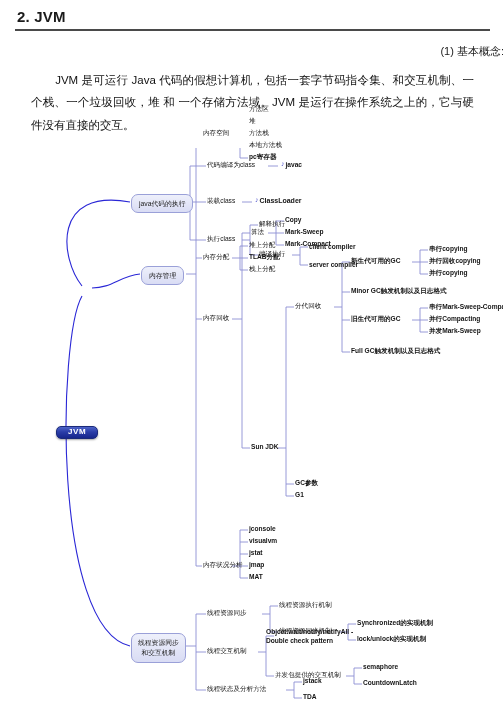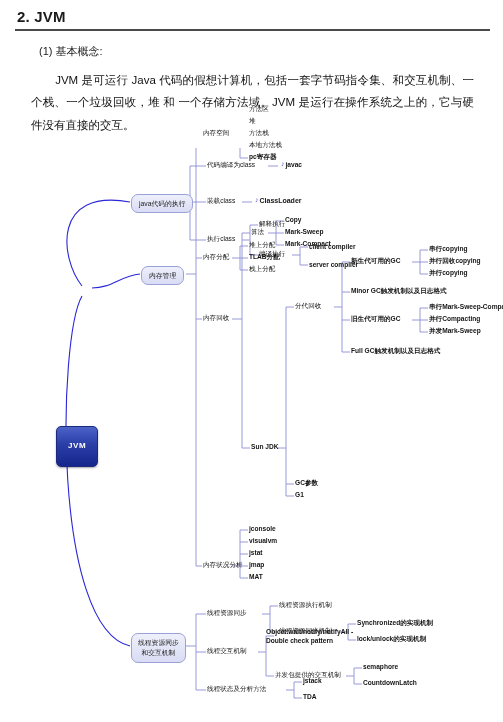--- a/index.html
+++ b/index.html
@@ -11,41 +11,41 @@
   
   .doc{position:absolute;left:1px;top:0;width:503px;}
   .h-title{
     font-size:15px;font-weight:bold;color:#1a1a1a;
     margin:8px 0 0 16px;letter-spacing:.2px;
   }
   .h-rule{
     height:2px;background:#4a4a4a;margin:4px 14px 0 14px;
   }
   .p-sub{
-    font-size:11px;margin:13px 0 0 38px;color:#222;
+    font-size:11px;margin:13px 0 0 38px;color:#222;text-align:right;
   }
   .p-body{
     font-size:11.5px;line-height:1.95;margin:10px 30px 0 30px;
     text-align:justify;text-indent:2.1em;color:#111;
   }
 
   
   .map{position:absolute;left:0;top:148px;width:503px;height:574px;}
   .map svg{position:absolute;left:0;top:0;}
 
   .node{
     position:absolute;box-sizing:border-box;
     font-size:6.6px;line-height:1.35;white-space:nowrap;
   }
   
   .root{
     background:linear-gradient(180deg,#4d63c8 0%,#2a3da8 45%,#16268c 100%);
     border:1px solid #1b2a7a;border-radius:5px;
     color:#ffffff;font-weight:bold;font-size:8px;
-    padding:14px 11px;letter-spacing:.6px;
+    padding:0 11px;letter-spacing:.6px;
     box-shadow:0 1px 2px rgba(0,0,0,.35);
     text-align:right;
   }
   
   .l1{
     background:linear-gradient(180deg,#eef0fb 0%,#d9dcf4 100%);
     border:1px solid #9aa0d8;border-radius:7px;
     color:#1d1d1d;font-size:6.8px;font-weight:normal;
     padding:4px 7px;text-align:center;
   }

